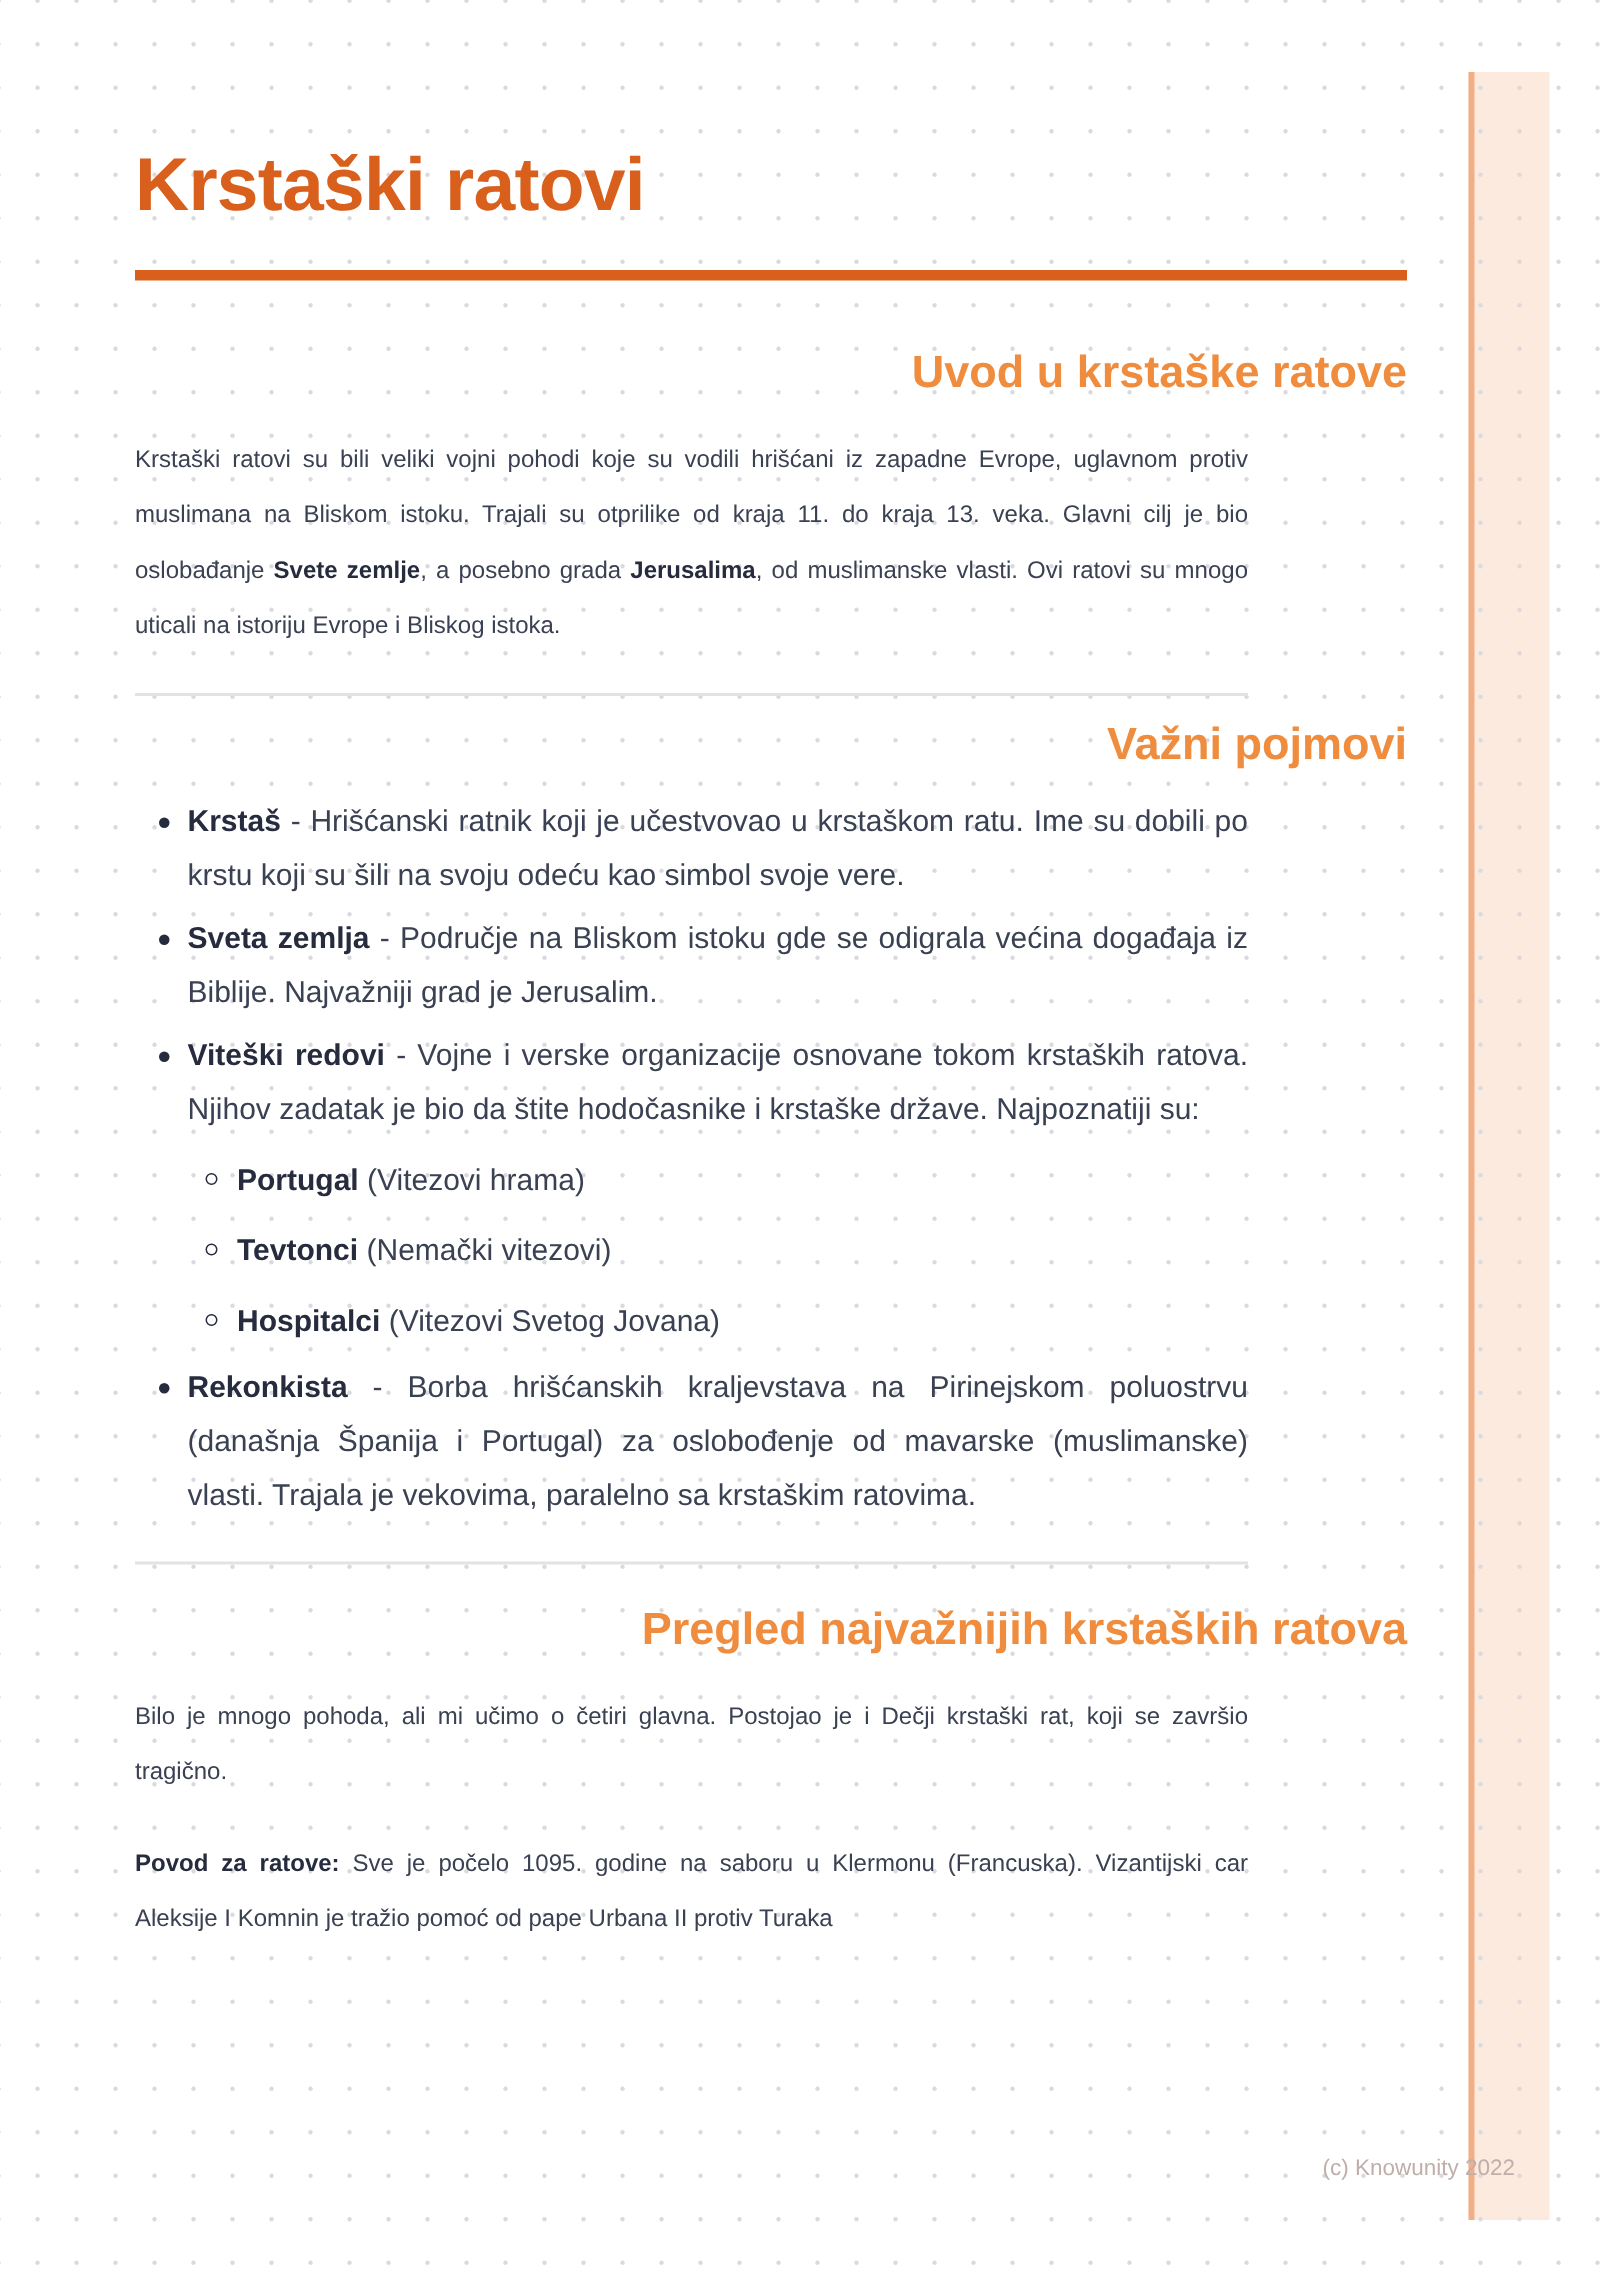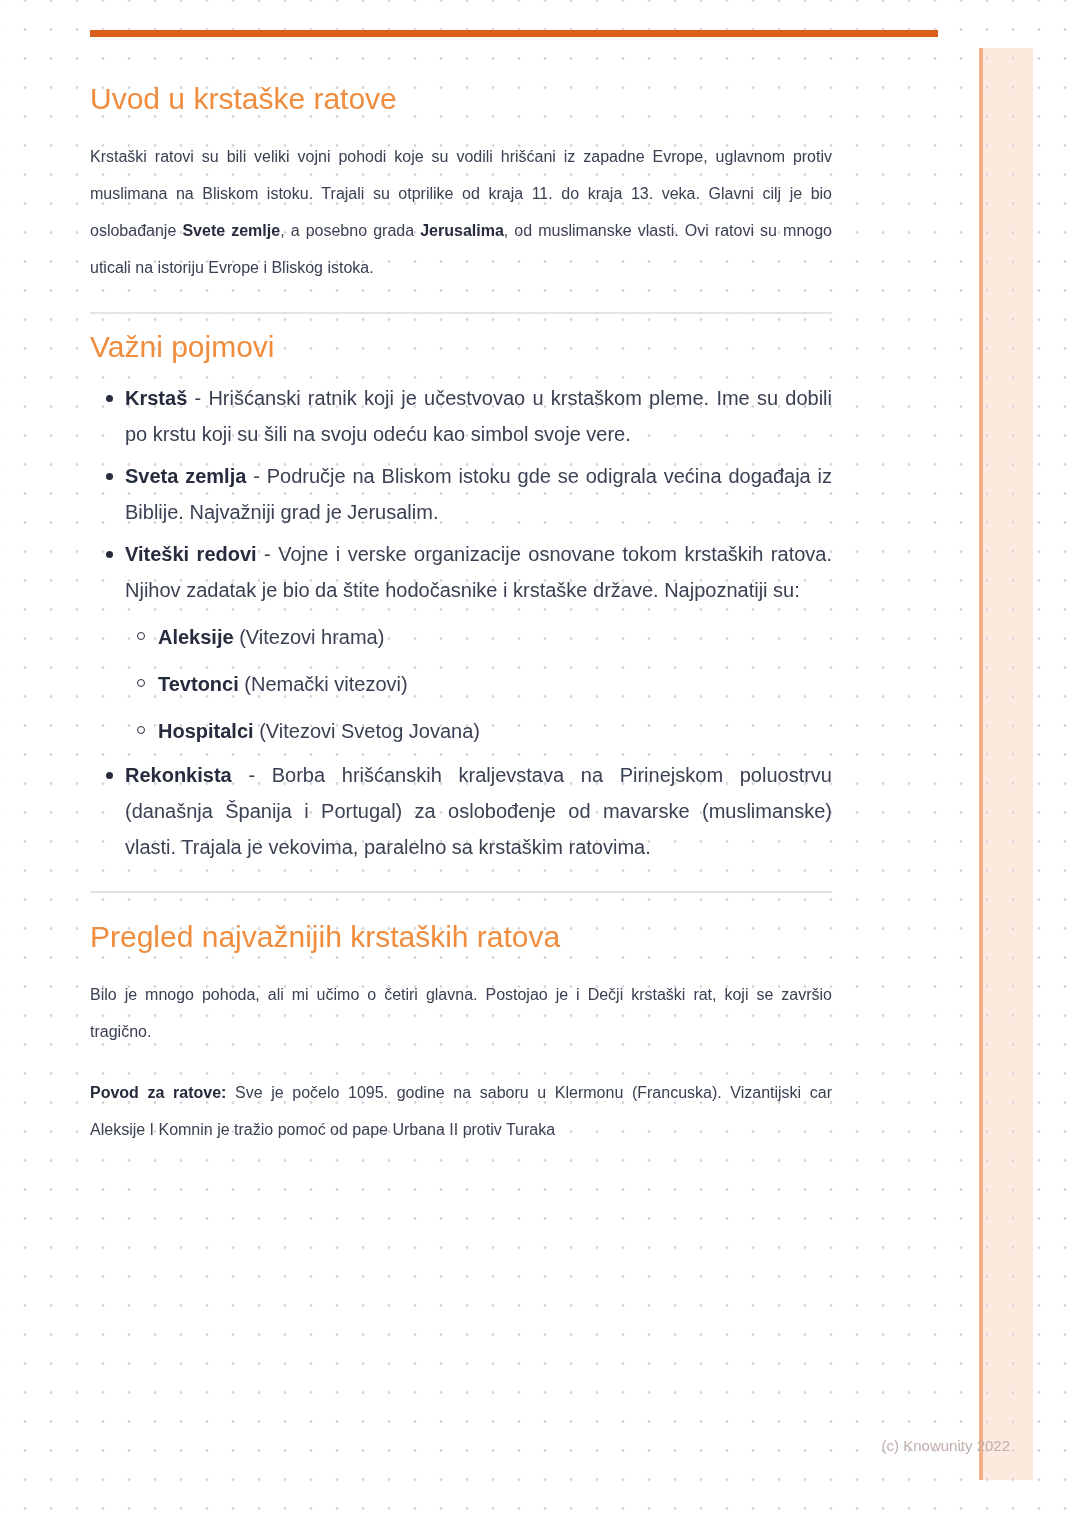--- a/index.html
+++ b/index.html
@@ -39,22 +39,23 @@
   }
   h1{
     margin:96px 0 0 0;font-size:50px;line-height:54px;font-weight:700;
     letter-spacing:-0.5px;color:var(--accent-dark);
   }
   .rule{
     height:7px;width:848px;background:var(--accent-dark);
     border:none;margin:30px 0 0 0;
   }
   h2{
-    font-size:30px;line-height:34px;font-weight:400;margin:0;
+    font-size:30px;line-height:34px;font-weight:700;margin:0;
     color:var(--accent-light);
+    text-align:right;
   }
   .sec-uvod h2{margin-top:45px;}
   .sec-pojmovi h2{margin-top:16px;}
   .sec-pregled h2{margin-top:27px;}
   .prose{
     width:742px;margin:22px 0 0 0;
     font-size:16px;line-height:37px;text-align:justify;
   }
   .prose + .prose{margin-top:24px;}
   .b{font-weight:700;color:var(--text-bold);}
@@ -92,36 +93,37 @@
   }
 </style>
 </head>
 <body>
 
 <div class="side-band"></div>
 <div class="dot-grid"></div>
 
 <div class="content">
 
+  <h1>Krstaški ratovi</h1>
   <div class="rule"></div>
 
   <section class="sec-uvod">
     <h2>Uvod u krstaške ratove</h2>
     <p class="prose"><span>Krstaški ratovi su bili veliki vojni pohodi koje su vodili hrišćani iz zapadne Evrope, uglavnom protiv muslimana na Bliskom istoku. Trajali su otprilike od kraja 11. do kraja 13. veka. Glavni cilj je bio oslobađanje </span><span class="b">Svete zemlje</span><span>, a posebno grada </span><span class="b">Jerusalima</span><span>, od muslimanske vlasti. Ovi ratovi su mnogo uticali na istoriju Evrope i Bliskog istoka.</span></p>
   </section>
 
   <hr class="divider">
 
   <section class="sec-pojmovi">
     <h2>Važni pojmovi</h2>
     <ul class="bullets">
-        <li><span class="b">Krstaš</span><span> - Hrišćanski ratnik koji je učestvovao u krstaškom pleme. Ime su dobili po krstu koji su šili na svoju odeću kao simbol svoje vere.</span></li>
+        <li><span class="b">Krstaš</span><span> - Hrišćanski ratnik koji je učestvovao u krstaškom ratu. Ime su dobili po krstu koji su šili na svoju odeću kao simbol svoje vere.</span></li>
         <li><span class="b">Sveta zemlja</span><span> - Područje na Bliskom istoku gde se odigrala većina događaja iz Biblije. Najvažniji grad je Jerusalim.</span></li>
         <li><span class="b">Viteški redovi</span><span> - Vojne i verske organizacije osnovane tokom krstaških ratova. Njihov zadatak je bio da štite hodočasnike i krstaške države. Najpoznatiji su:</span><ul class="sub">
-            <li><span class="b">Aleksije</span><span> (Vitezovi hrama)</span></li>
+            <li><span class="b">Portugal</span><span> (Vitezovi hrama)</span></li>
             <li><span class="b">Tevtonci</span><span> (Nemački vitezovi)</span></li>
             <li><span class="b">Hospitalci</span><span> (Vitezovi Svetog Jovana)</span></li>
           </ul></li>
         <li><span class="b">Rekonkista</span><span> - Borba hrišćanskih kraljevstava na Pirinejskom poluostrvu (današnja Španija i Portugal) za oslobođenje od mavarske (muslimanske) vlasti. Trajala je vekovima, paralelno sa krstaškim ratovima.</span></li>
       </ul>
   </section>
 
   <hr class="divider">
 
   <section class="sec-pregled">

